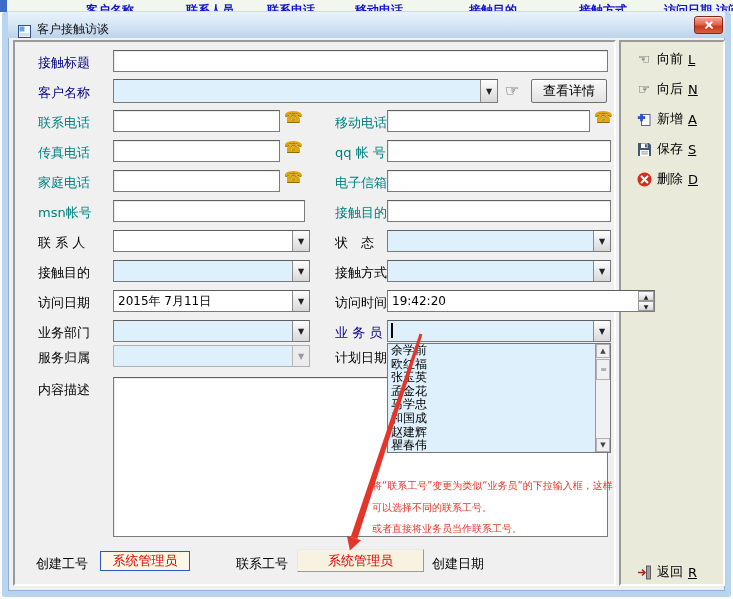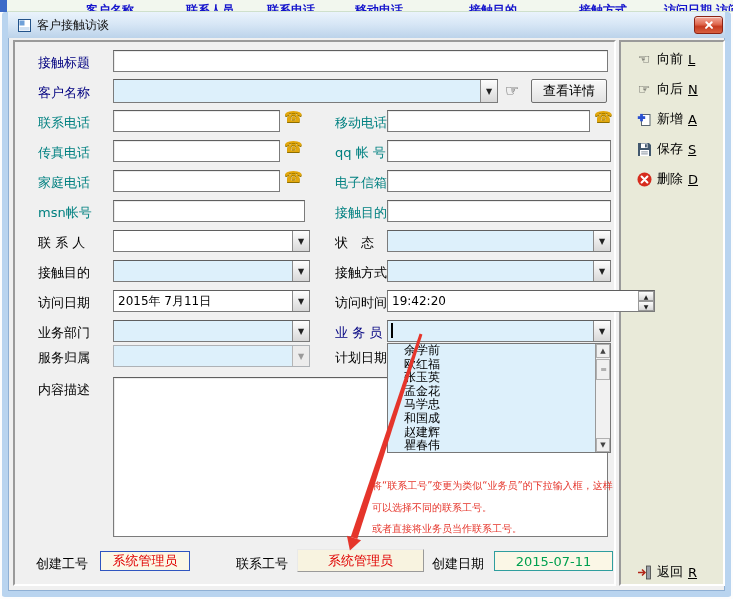--- a/index.html
+++ b/index.html
@@ -12,21 +12,21 @@
           border-bottom:1px solid #cfe0cc;}
   .bg-col{position:absolute;top:2px;font-size:12px;font-weight:bold;color:#1414cc;white-space:nowrap;}
   .bg-sliver{position:absolute;left:0;top:0;width:7px;height:12px;background:#3d6bc8;}
 
   
   .dialog{position:absolute;left:2px;top:12px;width:729px;height:585px;
           border:6px solid #b9d4ef;border-top:none;border-radius:3px 3px 3px 3px;
           box-shadow:0 0 0 1px #8fb0d4 inset;background:#f0f0f0;}
   .titlebar{position:absolute;left:8px;top:12px;width:717px;height:26px;
             background:linear-gradient(180deg,#eaf3fc 0%,#d8e7f6 45%,#bcd3ea 100%);
-            display:flex;align-items:center;padding-left:10px;}
+            display:flex;align-items:flex-end;padding-left:10px;}
   .ttext{font-size:12px;color:#111;margin-left:6px;}
   .closebtn{position:absolute;left:694px;top:16px;width:29px;height:18px;
             background:linear-gradient(180deg,#f4ab9d 0%,#e06a50 45%,#c63b20 60%,#d8603f 100%);
             border:1px solid #8c2314;border-radius:3px;box-shadow:inset 0 1px 0 rgba(255,255,255,.55);}
   .closebtn::before,.closebtn::after{content:"";position:absolute;left:8.5px;top:7.3px;width:10px;height:2.4px;
             background:#fff;border-radius:1px;}
   .closebtn::before{transform:rotate(45deg);}
   .closebtn::after{transform:rotate(-45deg);}
 
   
@@ -55,21 +55,21 @@
   .combo.disabled .carrow{color:#9a9a9a;background:#ececec;border-left-color:#b5b5b5;}
   .caret{position:absolute;width:2px;height:15px;background:#000;}
 
   
   .spin{position:absolute;right:0;top:0;bottom:0;width:16px;display:flex;flex-direction:column;}
   .spin span{flex:1;background:linear-gradient(180deg,#fdfdfd,#d8d8d8);border:1px solid #9a9a9a;
              font-size:6px;color:#222;display:flex;align-items:center;justify-content:center;}
 
   
   .dd-list{position:absolute;left:387px;top:343px;width:224px;height:110px;border:1px solid #777;
-           background:#ddf0fb;display:flex;z-index:30;padding-left:13px;}
+           background:#ddf0fb;display:flex;z-index:30;}
   .dd-items{flex:1;overflow:hidden;}
   .dd-item{height:13.6px;font-size:12px;line-height:13.6px;padding-left:3px;color:#000;}
   .sbar{width:15px;background:#f1f1f1;border-left:1px solid #999;position:relative;}
   .sbtn{position:absolute;left:0;width:14px;height:14px;background:#f0f0f0;border:1px solid #b0b0b0;
         font-size:7px;color:#444;display:flex;align-items:center;justify-content:center;}
   .sthumb{position:absolute;left:0;top:15px;width:14px;height:21px;background:#f0f0f0;border:1px solid #b0b0b0;
           display:flex;align-items:center;justify-content:center;font-size:8px;color:#777;letter-spacing:-1px;}
 
   
   .pushbtn{position:absolute;background:linear-gradient(180deg,#fafafa,#e2e2e2);border:1px solid #6f6f6f;
@@ -238,21 +238,20 @@
   <span class="lbl" style="left:335px;top:349px">计划日期</span>
 
   <span class="lbl" style="left:38px;top:381px">内容描述</span>
   <textarea class="tb" style="left: 113px; top: 377px; width: 495px; height: 160px;"></textarea>
 
   <span class="lbl" style="left:36px;top:555px">创建工号</span>
   <div class="vfield vf-blue red-val" style="left:100px;top:551px;width:90px;height:20px">系统管理员</div>
   <span class="lbl" style="left:236px;top:555px">联系工号</span>
   <div class="vfield vf-raised red-val" style="left:297px;top:549px;width:127px;height:23px">系统管理员</div>
   <span class="lbl" style="left:432px;top:555px">创建日期</span>
-  <div class="vfield vf-teal green-val" style="left:494px;top:551px;width:119px;height:20px">2015-07-11</div>
 
   <div class="side-btn" style="top:48px">
     <span class="icn">☜</span>
     <span class="txt">向前</span>
       <u>L</u>
   </div>
   <div class="side-btn" style="top:78px">
     <span class="icn">☞</span>
     <span class="txt">向后</span>
       <u>N</u>

